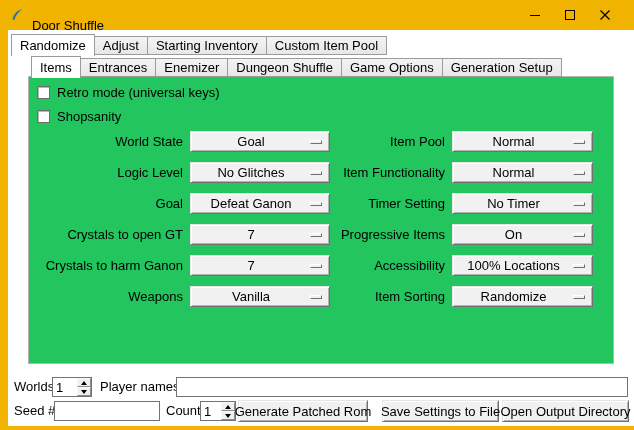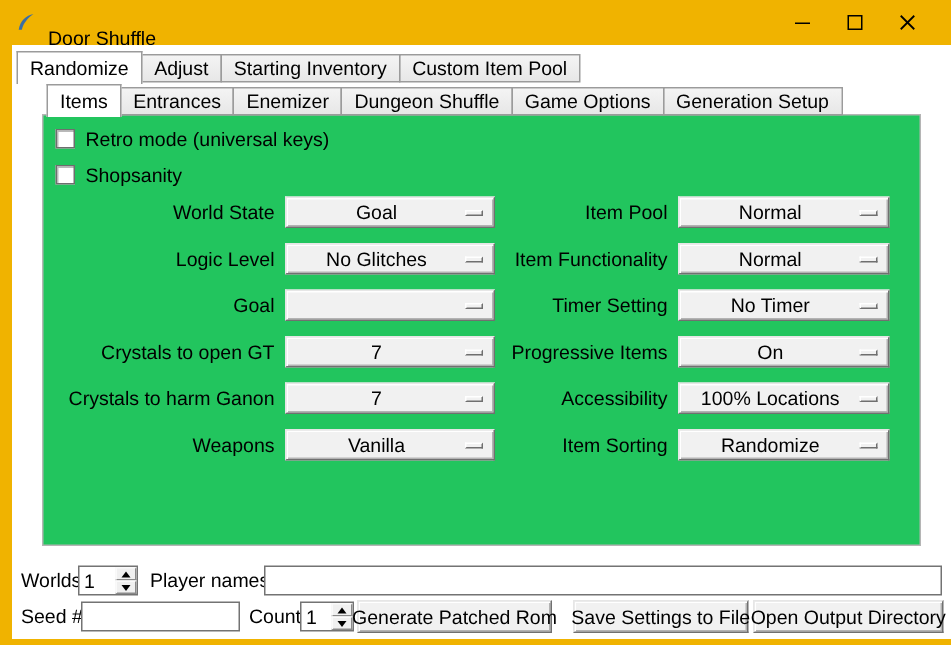--- a/index.html
+++ b/index.html
@@ -151,20 +151,21 @@
             <span class="dd-ind"></span>
           </div>
           <div class="opt-label">Item Functionality</div>
           <div class="dropdown raised">
             <span class="dd-val">Normal</span>
             <span class="dd-ind"></span>
           </div>
 
           <div class="opt-label">Goal</div>
           <div class="dropdown raised">
+            <span class="dd-val">Defeat Ganon</span>
             <span class="dd-ind"></span>
           </div>
           <div class="opt-label">Timer Setting</div>
           <div class="dropdown raised">
             <span class="dd-val">No Timer</span>
             <span class="dd-ind"></span>
           </div>
 
           <div class="opt-label">Crystals to open GT</div>
           <div class="dropdown raised">

